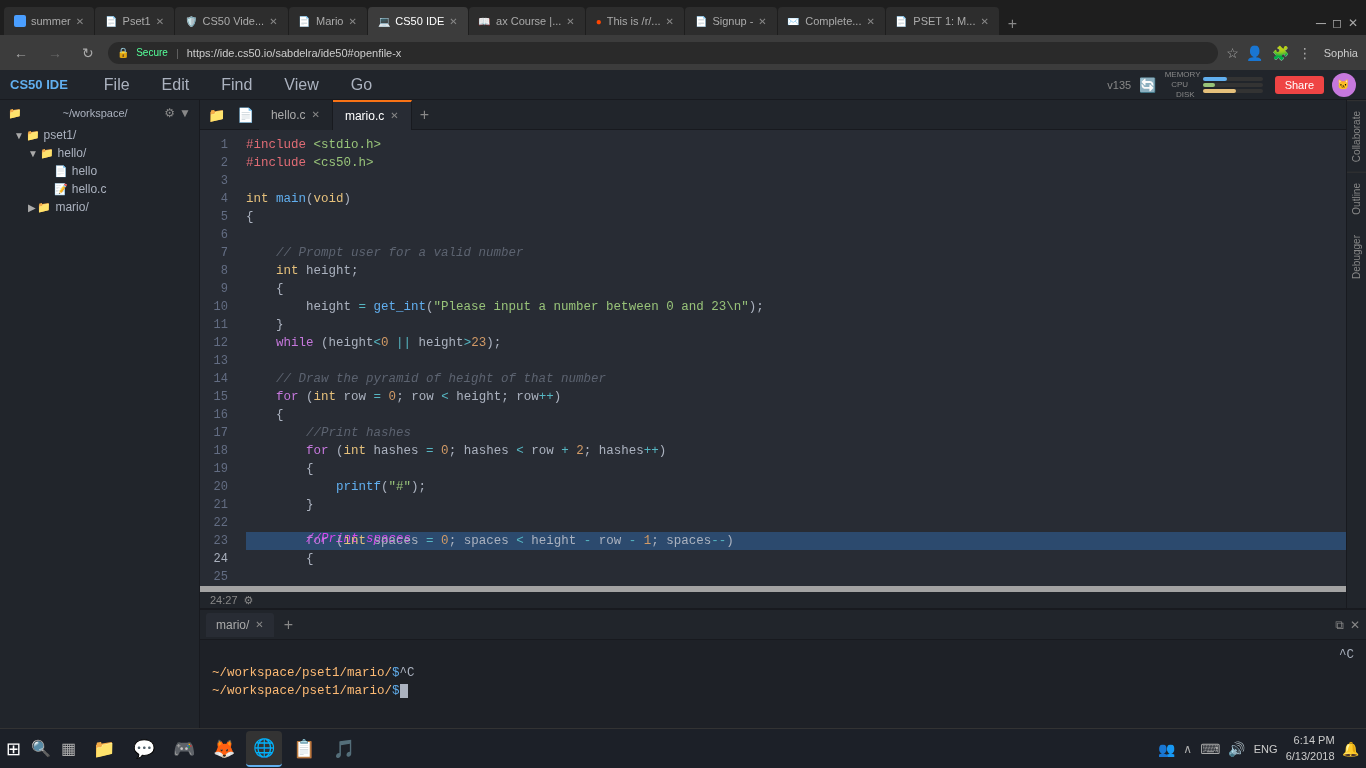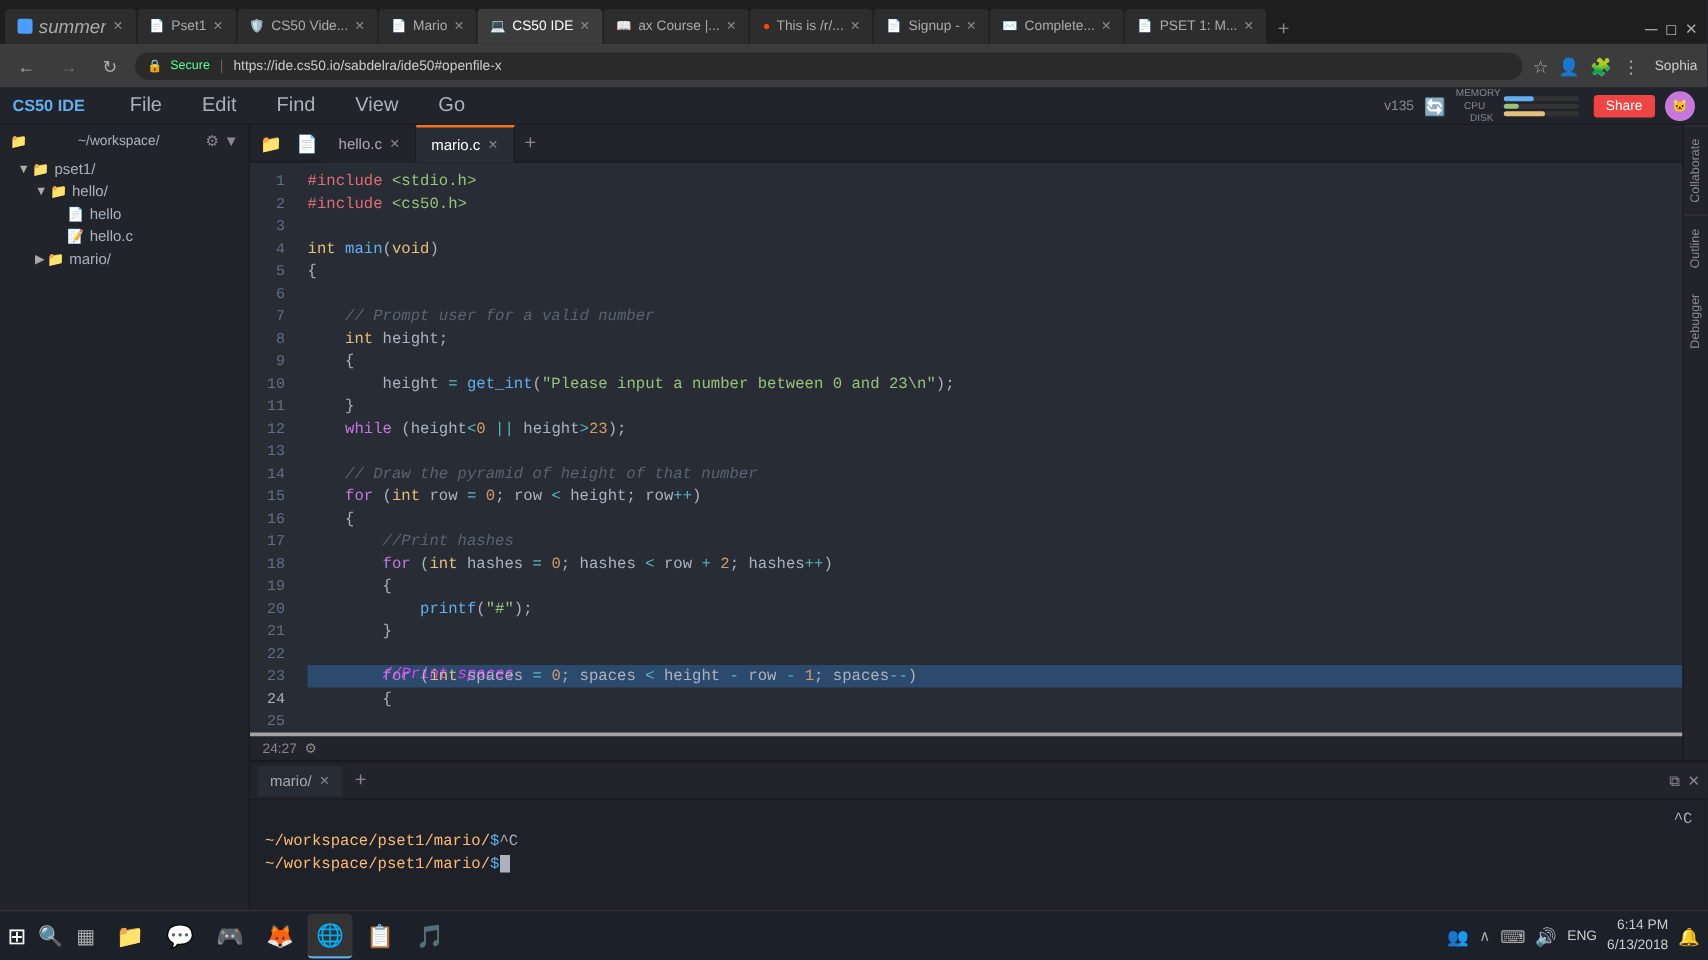--- a/index.html
+++ b/index.html
@@ -58,21 +58,21 @@
     
     .kw { color: #c678dd; }
     .fn { color: #61afef; }
     .str { color: #98c379; }
     .num { color: #d19a66; }
     .pp { color: #e06c75; text-align: center; }
     .type { color: #e5c07b; }
     .op { color: #56b6c2; }
     .punc { color: #abb2bf; }
 
-    .editor-status { background: #21252b; height: 22px; display: flex; align-items: center; justify-content: flex-start; padding: 0 10px; font-size: 11px; color: #888; border-top: 3px solid #a3a3a3; }
+    .editor-status { background: #21252b; height: 22px; display: flex; align-items: center; justify-content: flex-start; padding: 0 10px; font-size: 11px; color: #888; border-top: 6px solid #a3a3a3; }
 
     
     .terminal-area { background: #1e2127; border-top: 2px solid #181a1f; height: 160px; display: flex; flex-direction: column; }
     .terminal-tabs { background: #21252b; height: 30px; display: flex; align-items: center; padding: 0 6px; gap: 4px; border-bottom: 1px solid #181a1f; }
     .terminal-tab { display: flex; align-items: center; height: 24px; padding: 0 10px; font-size: 12px; color: #aaa; cursor: pointer; gap: 6px; background: #282c34; border-radius: 3px 3px 0 0; }
     .terminal-tab .t-close { color: #888; font-size: 10px; }
     .terminal-actions { margin-left: auto; display: flex; gap: 6px; }
     .terminal-action { color: #888; cursor: pointer; font-size: 12px; }
     .terminal-content { flex: 1; padding: 6px 12px; font-family: 'Consolas', 'Courier New', monospace; font-size: 12.5px; color: #abb2bf; overflow-y: auto; }
     .terminal-line { height: 18px; display: flex; align-items: center; }
@@ -92,21 +92,21 @@
   </style>
 </head>
 <body>
 
 <div>
 
   <div class="tab-bar" style="background:#1e1e1e; height:35px; display:flex; align-items:flex-end; padding-left:4px;">
 
     <div class="tab" style="background:#2d2d2d; color:#aaa; max-width:120px;">
       <span style="width:12px;height:12px;background:#4a9eff;border-radius:2px;flex-shrink:0;"></span>
-      <span style="overflow:hidden;text-overflow:ellipsis;font-size:15px;font-style:italic;">summer</span>
+      <span style="overflow:hidden;text-overflow:ellipsis;font-size:11px;">summer</span>
       <span class="tab-close">✕</span>
     </div>
 
     <div class="tab" style="background:#2d2d2d; color:#aaa;">
       <span style="font-size:10px;">📄</span>
       <span style="font-size:11px;">Pset1</span>
       <span class="tab-close">✕</span>
     </div>
 
     <div class="tab" style="background:#2d2d2d; color:#aaa; max-width:120px;">

